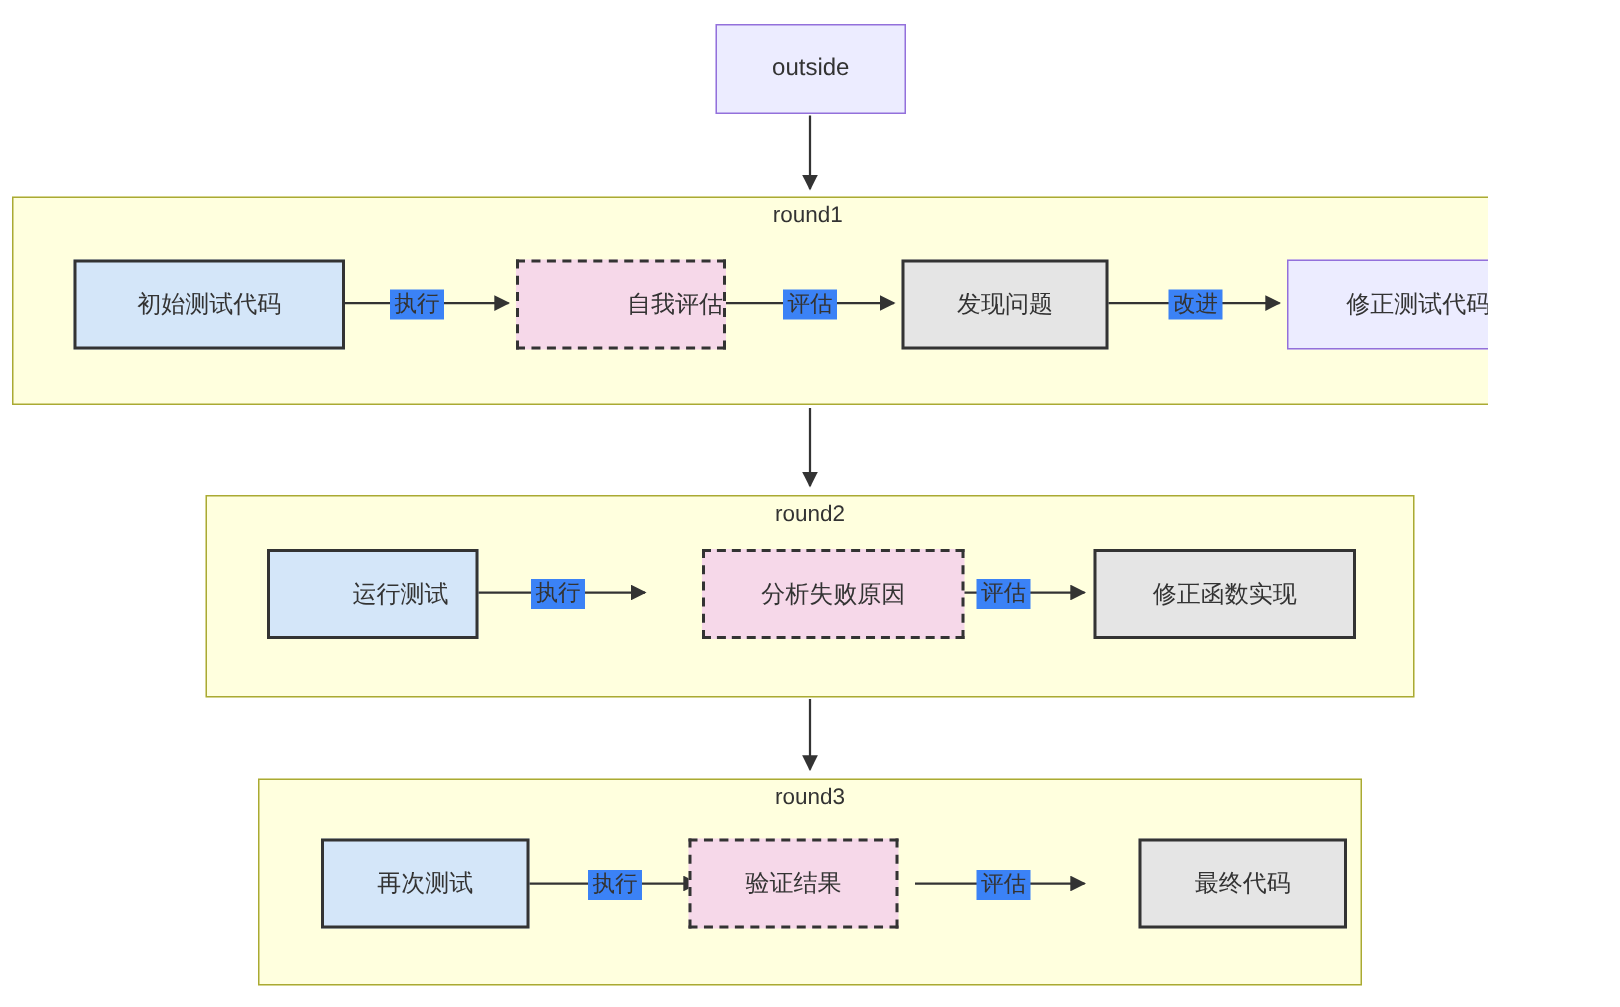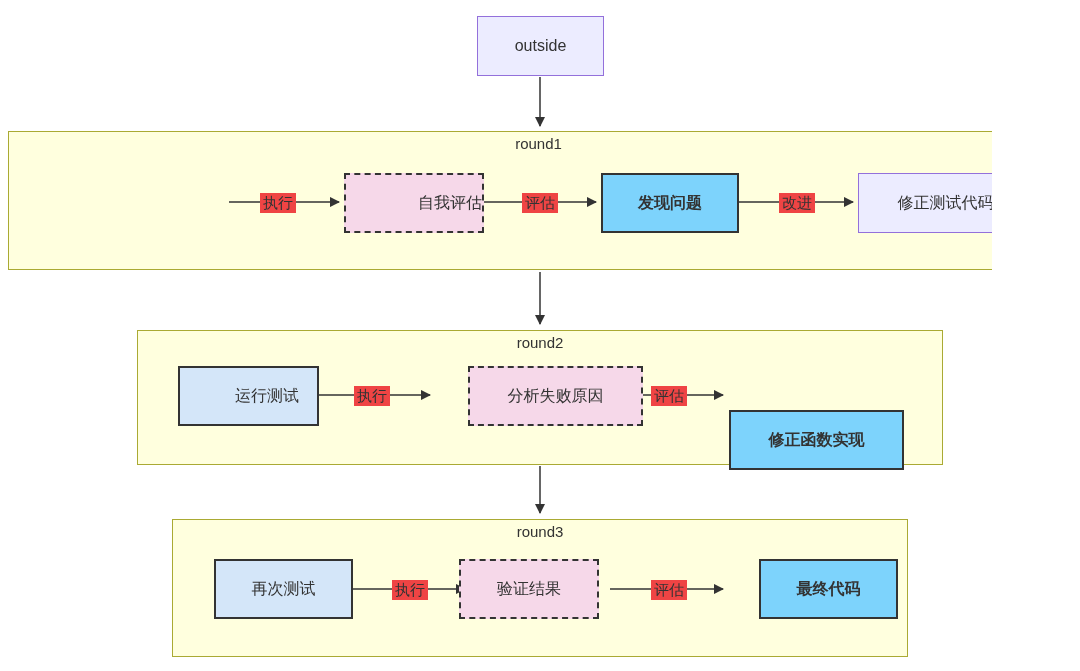--- a/index.html
+++ b/index.html
@@ -14,42 +14,45 @@
     position:absolute;top:3px;left:50%;transform:translateX(-50%);
     font-size:15px;color:#333;z-index:2;white-space:nowrap;
   }
   .node{
     position:absolute;display:flex;align-items:center;justify-content:center;
     box-sizing:border-box;font-size:16px;color:#333;z-index:2;white-space:nowrap;
     height:60px;
   }
   .node-blue{background:#D4E6F9;border:2px solid #333333;}
   .node-pink{background:#F6D8E9;border:2px dashed #333333;}
-  .node-green{background:#7dd3fc;border:2px solid #333333;font-weight:bold;}
+  .node-green{background:#e5e5e5;border:2px solid #333333;}
   .node-lavender{background:#ECECFF;border:1px solid #9370DB;}
   .edge-label{
-    position:absolute;transform:translate(-50%,-50%);background:#ef4444;
+    position:absolute;transform:translate(-50%,-50%);background:#3b82f6;
     padding:1px 3px;font-size:15px;color:#333;z-index:2;white-space:nowrap;line-height:1.2;
   }
   svg.overlay{
     position:absolute;left:0;top:0;z-index:1;pointer-events:none;
   }
 </style>
 </head>
 <body>
 
 <div class="canvas">
 
   <div class="node node-lavender" style="left:477px;top:16px;width:127px;">
     <span>outside</span>
   </div>
 
   <div class="round-container" style="left:8px;top:131px;width:1061px;height:139px;">
     <div class="round-label">round1</div>
 
+    <div class="node node-blue" style="left:40px;top:41px;width:181px;">
+      <span>初始测试代码</span>
+    </div>
     <div class="node node-pink" style="left:335px;top:41px;width:140px;justify-content:flex-end;">
       <span>自我评估</span>
     </div>
     <div class="node node-green" style="left:592px;top:41px;width:138px;">
       <span>发现问题</span>
     </div>
     <div class="node node-lavender" style="left:849px;top:41px;width:175px;text-align:center;">
       <span>修正测试代码</span>
     </div>
 
@@ -60,21 +63,21 @@
 
   <div class="round-container" style="left:137px;top:330px;width:806px;height:135px;">
     <div class="round-label">round2</div>
 
     <div class="node node-blue" style="left:40px;top:35px;width:141px;padding-left:37px;">
       <span>运行测试</span>
     </div>
     <div class="node node-pink" style="left:298px;top:35px;width:175px;margin-left:32px;">
       <span>分析失败原因</span>
     </div>
-    <div class="node node-green" style="left:591px;top:35px;width:175px;margin-top:44px;">
+    <div class="node node-green" style="left:591px;top:35px;width:175px;">
       <span>修正函数实现</span>
     </div>
 
     <div class="edge-label" style="left:234px;top:65px;">执行</div>
     <div class="edge-label" style="left:531px;top:65px;">评估</div>
   </div>
 
   <div class="round-container" style="left:172px;top:519px;width:736px;height:138px;">
     <div class="round-label">round3</div>
 

